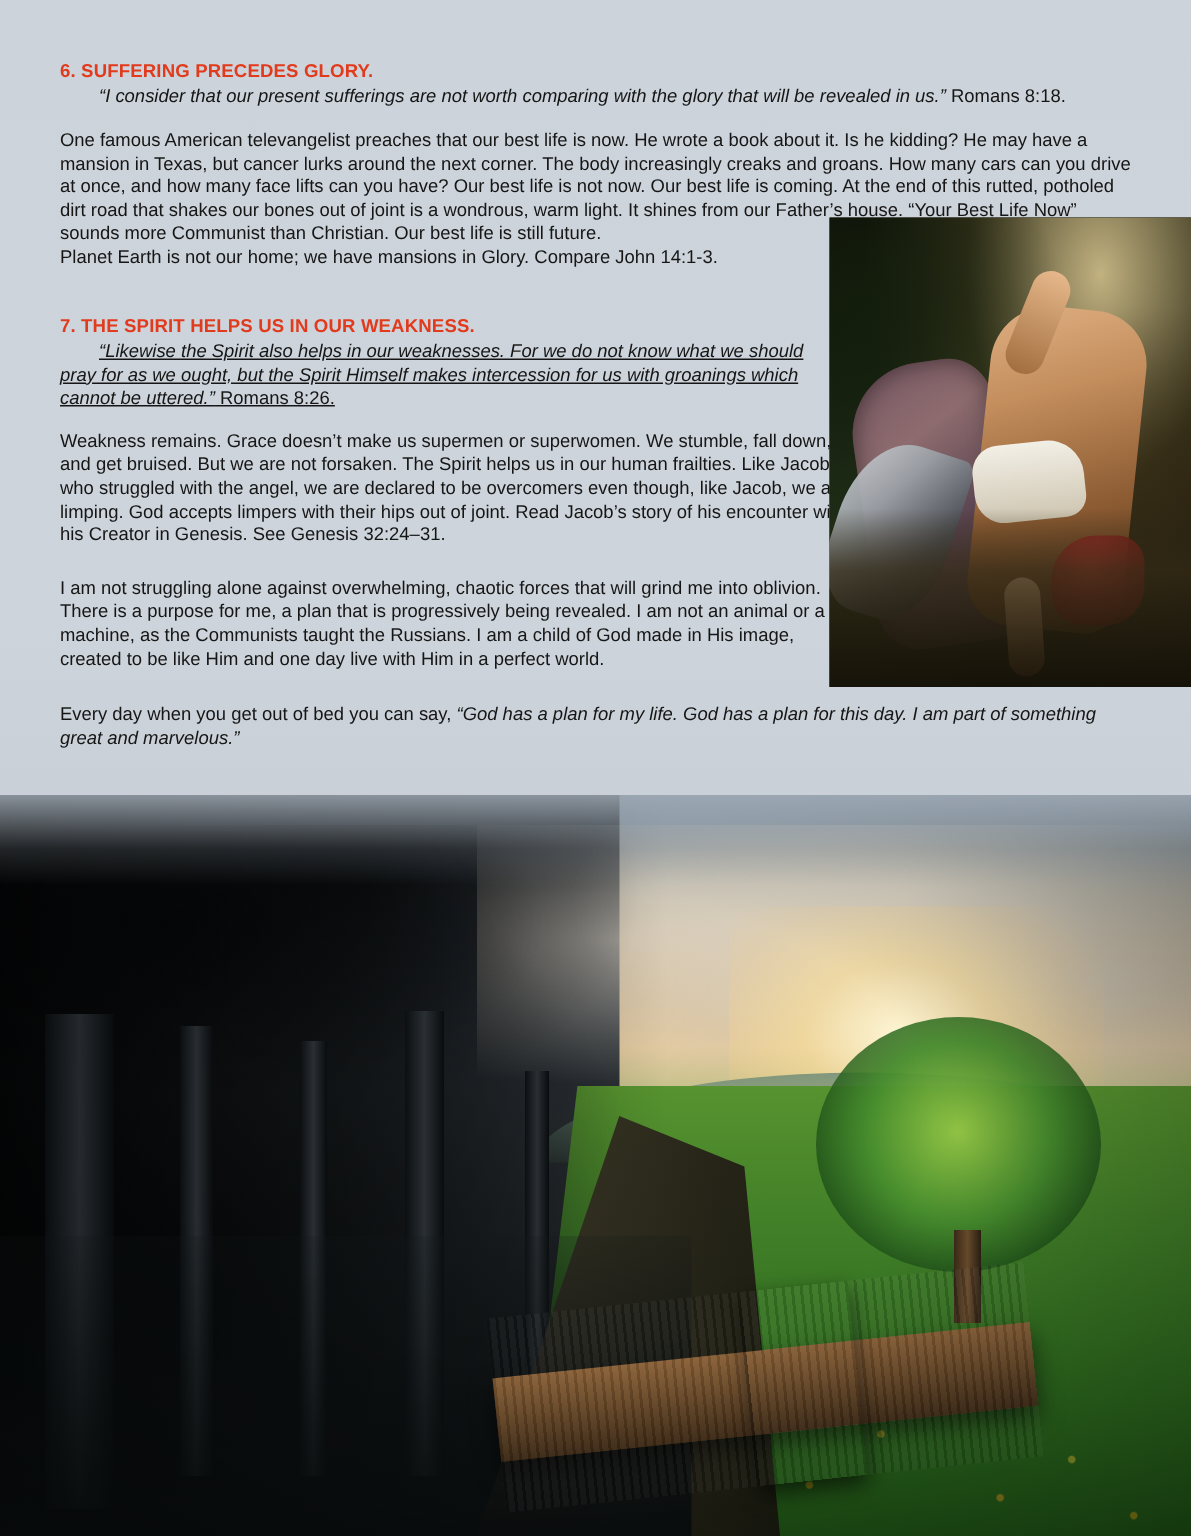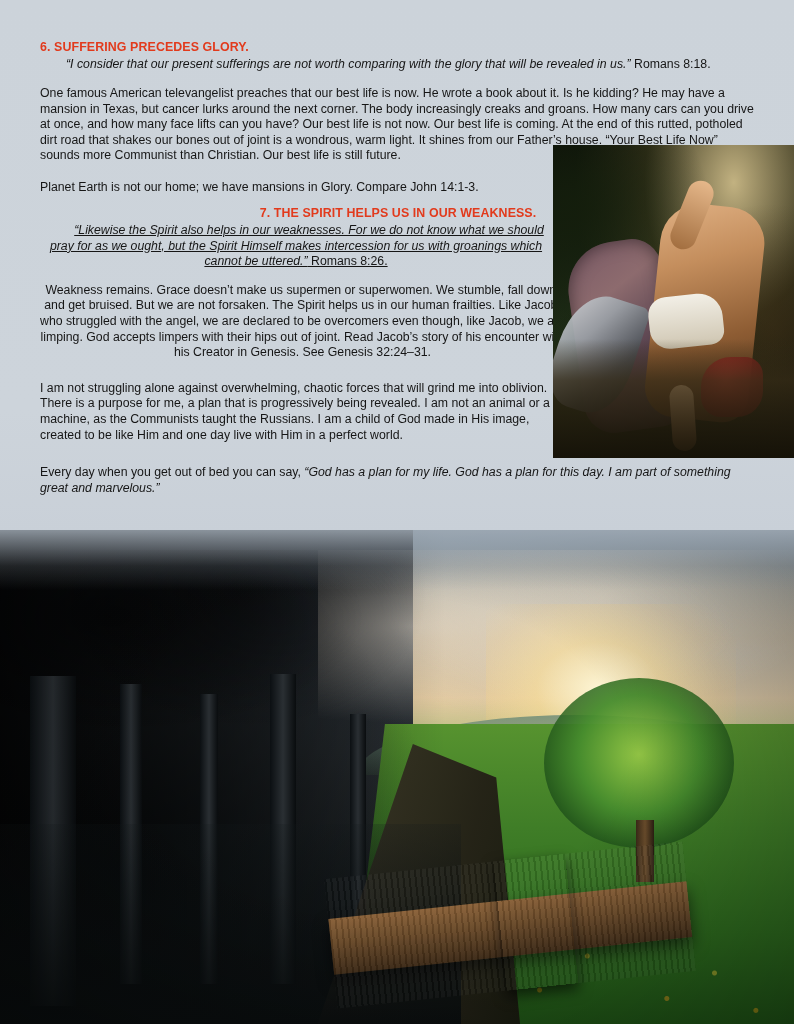--- a/index.html
+++ b/index.html
@@ -50,21 +50,21 @@
     font-style: normal;
   }
   p.body {
     margin: 13px 0 0 0;
     line-height: 15.6px;
   }
 
   .narrow { width: 525px; }
   .narrow-verse { width: 512px; text-decoration: underline; }
 
-  .blk { margin-top: 10px; text-align: center; }
+  .blk { margin-top: 30px; }
   .blk-2 { margin-top: 20px; }
 
   em { font-style: italic; }
 
   
   .painting {
     position: absolute;
     left: 553px;
     top: 145px;
     width: 241px;
@@ -269,21 +269,21 @@
 <body>
 
 <div class="page">
 
   <div class="content">
 
     <section>
       <h2 class="section-head">6. SUFFERING PRECEDES GLORY.</h2>
       <p class="verse"><span>“I consider that our present sufferings are not worth comparing with the glory that will be revealed in us.”</span><span class="ref"> Romans 8:18.</span></p>
       <p class="body">One famous American televangelist preaches that our best life is now. He wrote a book about it. Is he kidding? He may have a mansion in Texas, but cancer lurks around the next corner. The body increasingly creaks and groans. How many cars can you drive at once, and how many face lifts can you have? Our best life is not now. Our best life is coming. At the end of this rutted, potholed dirt road that shakes our bones out of joint is a wondrous, warm light. It shines from our Father’s house. “Your Best Life Now” sounds more Communist than Christian. Our best life is still future.</p>
-      <p class="body" style="margin-top:16px">Planet Earth is not our home; we have mansions in Glory. Compare John 14:1-3.</p>
+      <p class="body" style="margin-top:0">Planet Earth is not our home; we have mansions in Glory. Compare John 14:1-3.</p>
     </section>
 
     <section class="blk">
       <h2 class="section-head">7. THE SPIRIT HELPS US IN OUR WEAKNESS.</h2>
       <p class="verse narrow-verse"><span>“Likewise the Spirit also helps in our weaknesses. For we do not know what we should pray for as we ought, but the Spirit Himself makes intercession for us with groanings which cannot be uttered.”</span><span class="ref"> Romans 8:26.</span></p>
       <p class="body narrow">Weakness remains. Grace doesn’t make us supermen or superwomen. We stumble, fall down, and get bruised. But we are not forsaken. The Spirit helps us in our human frailties. Like Jacob, who struggled with the angel, we are declared to be overcomers even though, like Jacob, we are limping. God accepts limpers with their hips out of joint. Read Jacob’s story of his encounter with his Creator in Genesis. See Genesis 32:24–31.</p>
     </section>
 
     <section class="blk-2">
       <p class="body narrow">I am not struggling alone against overwhelming, chaotic forces that will grind me into oblivion. There is a purpose for me, a plan that is progressively being revealed. I am not an animal or a machine, as the Communists taught the Russians. I am a child of God made in His image, created to be like Him and one day live with Him in a perfect world.</p>

